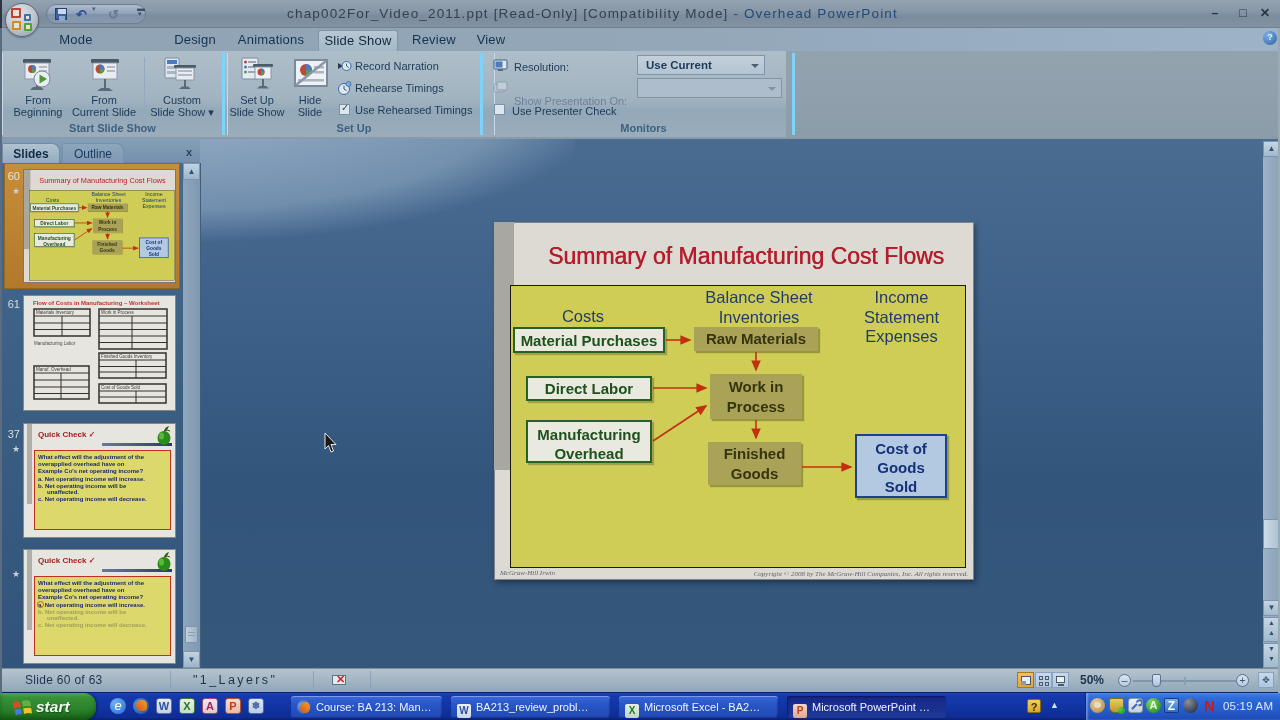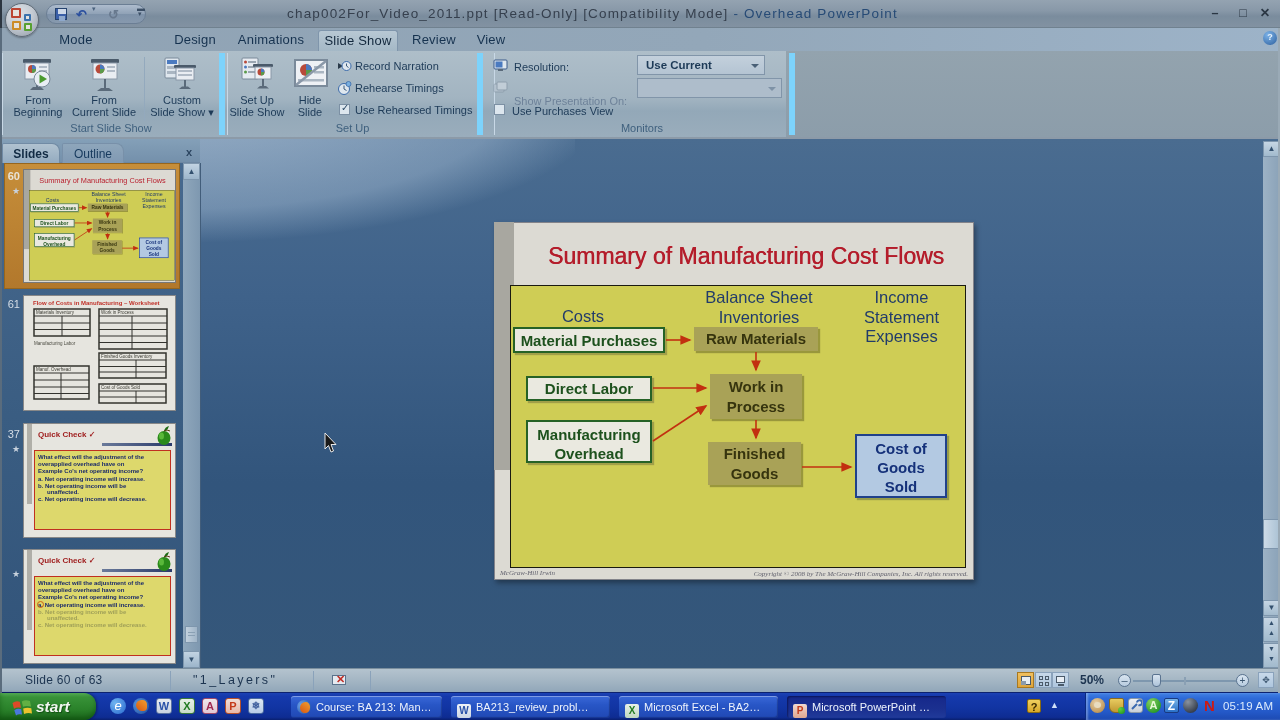--- a/index.html
+++ b/index.html
@@ -31,21 +31,21 @@
 #tab-active { background:linear-gradient(#b8c8d4, #a4b8c6);
   border:1px solid #7f95ab; border-bottom:none; border-radius:3px 3px 0 0; color:#12273c; }
 #helpbtn { left:1263px; top:31px; width:14px; height:14px; border-radius:50%;
   background:radial-gradient(circle at 5px 4px, #7db3e8, #2c5f9e); color:#e8f2fc; font-size:9px; line-height:13px; text-align:center; font-weight:bold; }
 
 
 #ribbon { left:0; top:51px; width:1280px; height:86px;
   background:linear-gradient(#aebec9 0%, #a2b4c1 55%, #93a8b8 70%, #9aadbc 100%); }
 #ribbon-right { left:786px; top:51px; width:494px; height:86px;
   background:linear-gradient(#93a3ae, #8c9daa); }
-.rgroup { top:53px; height:82px; border-right:6px solid #7dd3fc; border-left:1px solid #c8d8e6; }
+.rgroup { top:53px; height:82px; border-right:3px solid #7dd3fc; border-left:1px solid #c8d8e6;font-weight:bold; }
 .rglabel { bottom:1px; width:100%; text-align:center; font-size:11px; color:#3f607e; }
 .rbtn-label { font-size:11px; color:#1d3a57; text-align:center; line-height:11.5px; }
 .ritem { font-size:11px; color:#1d3a57; }
 .gray { color:#6e8299 !important; }
 .sep-v { top:57px; width:1px; height:64px; background:#93a9bd; }
 
 .cbx { width:11px; height:11px; background:#dce6ee; border:1px solid #7c90a4; }
 
 .ddown { height:20px; background:linear-gradient(#c3d0dc,#b4c4d3); border:1px solid #8195a9; font-size:11.5px; color:#1d3a57; line-height:18px; padding-left:6px; }
 .ddarrow { position:absolute; right:5px; top:8px; width:0; height:0; border-left:4px solid transparent; border-right:4px solid transparent; border-top:4px solid #4a6077; }
@@ -258,21 +258,21 @@
   <rect x="1" y="1" width="13" height="9" rx="1" fill="#dfe7ee" stroke="#3a5a8a"></rect>
   <rect x="2.5" y="2.5" width="7" height="6" fill="#4a7ac0"></rect>
   <rect x="5" y="10" width="5" height="2" fill="#5a6a7a"></rect>
 </svg>
 <svg class="abs" style="left:493px; top:81px;" width="15" height="13" viewBox="0 0 15 13" opacity="0.55">
   <rect x="1" y="3" width="10" height="8" rx="1" fill="#c2cdd8" stroke="#7a8a9a"></rect>
   <rect x="4" y="1" width="10" height="8" rx="1" fill="#d8e0e8" stroke="#7a8a9a"></rect>
 </svg>
 <div class="abs ritem" style="left:514px; top:61px;">Resolution:</div>
 <div class="abs ritem gray" style="left:514px; top:83px;margin-top:12px;">Show Presentation On:</div>
-<div class="abs ritem" style="left:512px; top:105px;">Use Purchases View</div>
+<div class="abs ritem" style="left:512px; top:105px;">Use Presenter Check</div>
 <div class="abs cbx" style="left:494px; top:104px;"></div>
 <div class="abs ddown" style="left:637px; top:55px; width:128px; padding-left:8px;font-weight:bold;">Use Current Resolution<div class="ddarrow"></div></div>
 <div class="abs ddown" style="left:637px; top:78px; width:145px; background:#aebdcb; color:#8c9cae;">
     <div class="ddarrow" style="border-top-color:#7e92a6;"></div>
   </div>
 
 <div class="abs" id="content"></div>
 <div class="abs" id="content-sheen"></div>
 
 <div class="abs" id="slide">
@@ -317,21 +317,21 @@
 <div class="abs" id="panel"></div>
 <div class="abs" id="pscroll"></div>
 <div class="abs scrbtn" style="top:163px;">▲</div>
 <div class="abs scrbtn" style="top:651px;">▼</div>
 <div class="abs" style="left:185px; top:626px; width:13px; height:17px; background:linear-gradient(90deg,#c2d0dd,#9fb4c7); border:1px solid #7e96ad;">
     <div style="position:absolute;left:2px;top:5px;width:7px;height:1px;background:#8aa0b4;"></div>
     <div style="position:absolute;left:2px;top:8px;width:7px;height:1px;background:#8aa0b4;"></div>
   </div>
 
 <div class="abs thumb-sel-frame" style="left:4px; top:163px; width:176px; height:126px;"></div>
-<div class="abs thumb-num" style="left:0px; top:170px; font-weight:bold; color:#e8e3d8;">60</div>
+<div class="abs thumb-num" style="left:0px; top:170px; font-weight:normal; color:#e8e3d8;">60</div>
 <div class="abs star-ico" style="left:0px; top:186px;">★</div>
 <div class="abs" id="thumb60wrap" style="left:23px; top:169px; width:153px; height:114px; overflow:hidden; background:#e6e5df; border:1px solid #777;">
   <div style="transform:scale(0.319); transform-origin:0 0; width:480px; height:358px; position:relative;">
     <div class="abs" style="left:0; top:0; width:480px; height:358px; background:#dcdad3;"></div>
     <div class="abs" style="left:0; top:0; width:20px; height:248px; background:#a8a7a0;"></div>
     <div class="abs" style="left:20px; top:21px; width:452px; text-align:center; font-size:23px; color:#b81e2c;">Summary of Manufacturing Cost Flows</div>
     <div class="abs" style="left:16px; top:63px; width:456px; height:283px; background:#cfcd55; border:1.5px solid #1a1a10;"></div>
     <div class="abs sl-hdr" style="left:34px; top:85px; width:110px;">Costs</div>
     <div class="abs sl-hdr" style="left:205px; top:66px; width:120px;">Balance Sheet<br>Inventories</div>
     <div class="abs sl-hdr" style="left:355px; top:66px; width:105px;">Income<br>Statement<br>Expenses</div>

